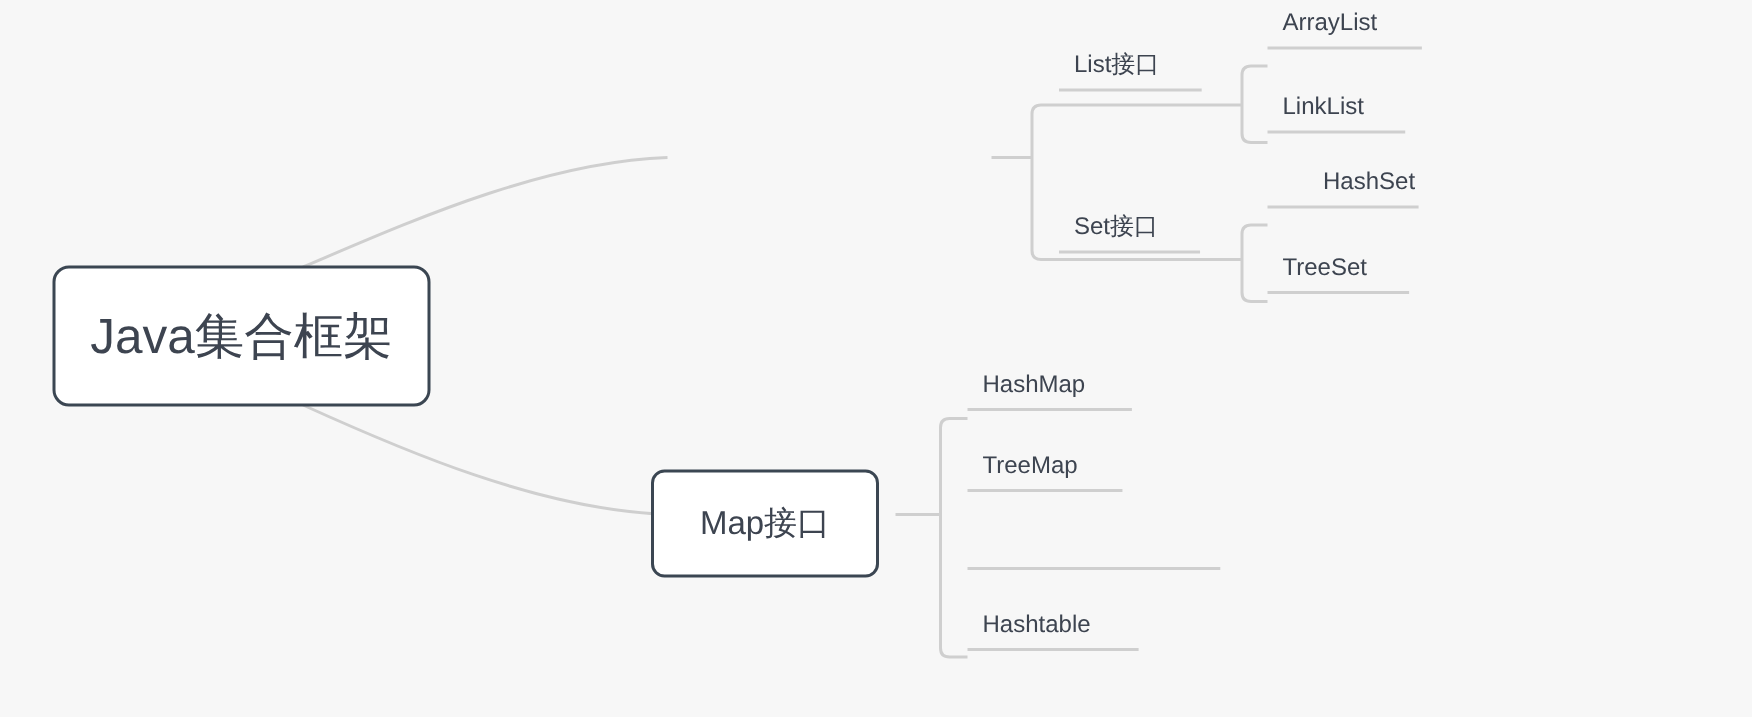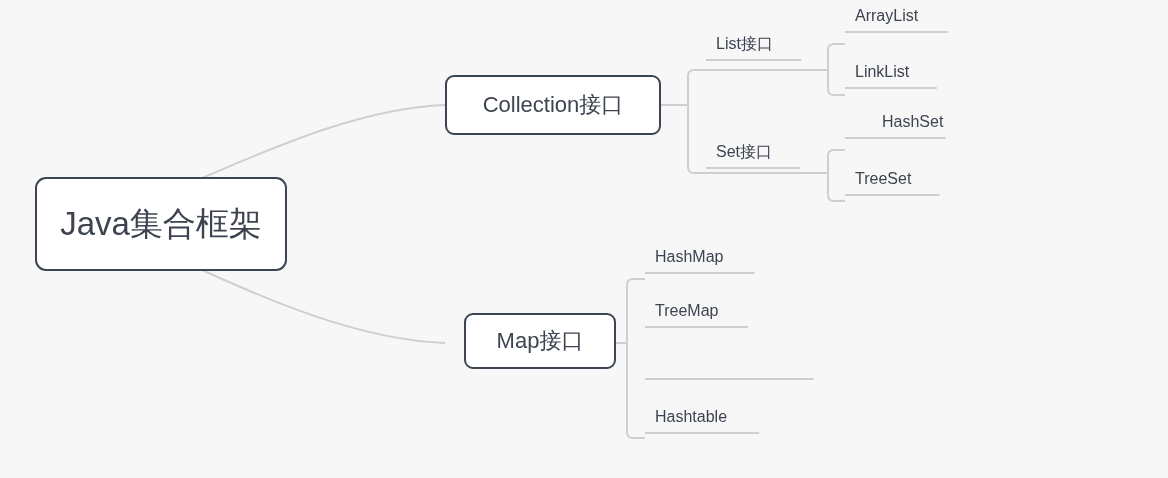--- a/index.html
+++ b/index.html
@@ -49,24 +49,24 @@
     border-radius: 11px;
   }
   .node-collection {
     left: 445px;
     top: 75px;
     width: 216px;
     height: 60px;
     font-size: 22px;
   }
   .node-map {
-    left: 464px;
+    left: 434px;
     top: 313px;
     width: 152px;
-    height: 56px;
+    height: 72px;
     font-size: 22px;
   }
 
   
   .node-line {
     position: absolute;
     color: #3d4450;
     white-space: nowrap;
     box-sizing: border-box;
     font-size: 16px;
@@ -126,21 +126,20 @@
         <path d="M 845 195 L 939.40625 195"></path>
         <path d="M 645 273 L 754.609375 273"></path>
         <path d="M 645 327 L 748.296875 327"></path>
         <path d="M 645 379 L 813.53125 379"></path>
         <path d="M 645 433 L 759.0625 433"></path>
       </g>
     </svg>
 
   <div class="node-box node-root">Java集合框架</div>
 
-  <div class="node-box node-collection">Collection接口</div>
 
   <div class="node-box node-map">Map接口</div>
 
   <div class="node-line lbl-list">List接口</div>
 
   <div class="node-line lbl-set">Set接口</div>
 
   <div class="node-line leaf-arraylist">ArrayList</div>
 
   <div class="node-line leaf-linklist">LinkList</div>

